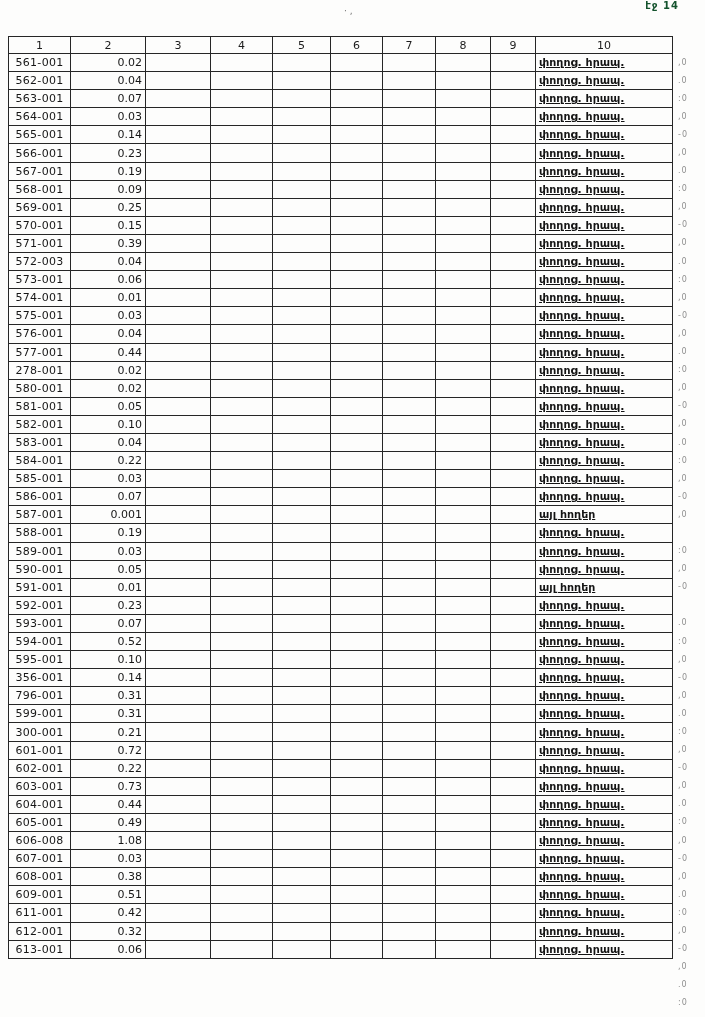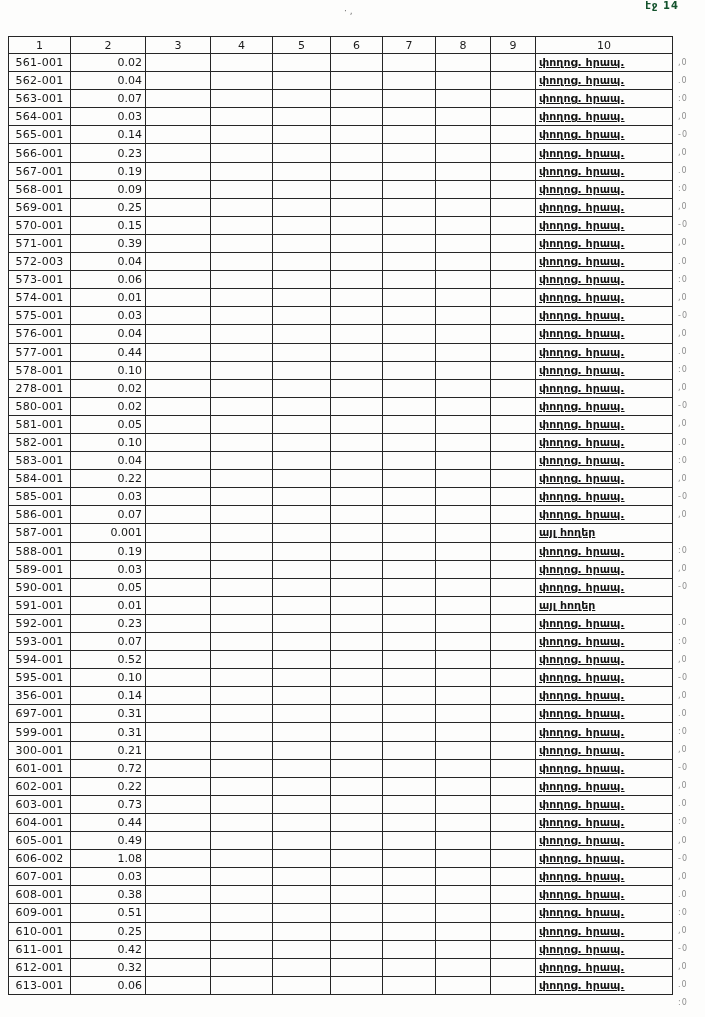--- a/index.html
+++ b/index.html
@@ -318,32 +318,20 @@
           <td class="c3"></td>
           <td class="c4"></td>
           <td class="c5"></td>
           <td class="c6"></td>
           <td class="c7"></td>
           <td class="c8"></td>
           <td class="c9"></td>
           <td class="c10"><span class="note">փողոց. հրապ.</span></td>
         </tr>
         <tr>
-          <td class="c1">578-001</td>
-          <td class="c2">0.10</td>
-          <td class="c3"></td>
-          <td class="c4"></td>
-          <td class="c5"></td>
-          <td class="c6"></td>
-          <td class="c7"></td>
-          <td class="c8"></td>
-          <td class="c9"></td>
-          <td class="c10"><span class="note">փողոց. հրապ.</span></td>
-        </tr>
-        <tr>
           <td class="c1">278-001</td>
           <td class="c2">0.02</td>
           <td class="c3"></td>
           <td class="c4"></td>
           <td class="c5"></td>
           <td class="c6"></td>
           <td class="c7"></td>
           <td class="c8"></td>
           <td class="c9"></td>
           <td class="c10"><span class="note">փողոց. հրապ.</span></td>
@@ -546,21 +534,21 @@
           <td class="c3"></td>
           <td class="c4"></td>
           <td class="c5"></td>
           <td class="c6"></td>
           <td class="c7"></td>
           <td class="c8"></td>
           <td class="c9"></td>
           <td class="c10"><span class="note">փողոց. հրապ.</span></td>
         </tr>
         <tr>
-          <td class="c1">697-001</td>
+          <td class="c1">796-001</td>
           <td class="c2">0.31</td>
           <td class="c3"></td>
           <td class="c4"></td>
           <td class="c5"></td>
           <td class="c6"></td>
           <td class="c7"></td>
           <td class="c8"></td>
           <td class="c9"></td>
           <td class="c10"><span class="note">փողոց. հրապ.</span></td>
         </tr>
@@ -642,21 +630,21 @@
           <td class="c3"></td>
           <td class="c4"></td>
           <td class="c5"></td>
           <td class="c6"></td>
           <td class="c7"></td>
           <td class="c8"></td>
           <td class="c9"></td>
           <td class="c10"><span class="note">փողոց. հրապ.</span></td>
         </tr>
         <tr>
-          <td class="c1">606-002</td>
+          <td class="c1">606-008</td>
           <td class="c2">1.08</td>
           <td class="c3"></td>
           <td class="c4"></td>
           <td class="c5"></td>
           <td class="c6"></td>
           <td class="c7"></td>
           <td class="c8"></td>
           <td class="c9"></td>
           <td class="c10"><span class="note">փողոց. հրապ.</span></td>
         </tr>
@@ -680,32 +668,20 @@
           <td class="c5"></td>
           <td class="c6"></td>
           <td class="c7"></td>
           <td class="c8"></td>
           <td class="c9"></td>
           <td class="c10"><span class="note">փողոց. հրապ.</span></td>
         </tr>
         <tr>
           <td class="c1">609-001</td>
           <td class="c2">0.51</td>
-          <td class="c3"></td>
-          <td class="c4"></td>
-          <td class="c5"></td>
-          <td class="c6"></td>
-          <td class="c7"></td>
-          <td class="c8"></td>
-          <td class="c9"></td>
-          <td class="c10"><span class="note">փողոց. հրապ.</span></td>
-        </tr>
-        <tr>
-          <td class="c1">610-001</td>
-          <td class="c2">0.25</td>
           <td class="c3"></td>
           <td class="c4"></td>
           <td class="c5"></td>
           <td class="c6"></td>
           <td class="c7"></td>
           <td class="c8"></td>
           <td class="c9"></td>
           <td class="c10"><span class="note">փողոց. հրապ.</span></td>
         </tr>
         <tr>

